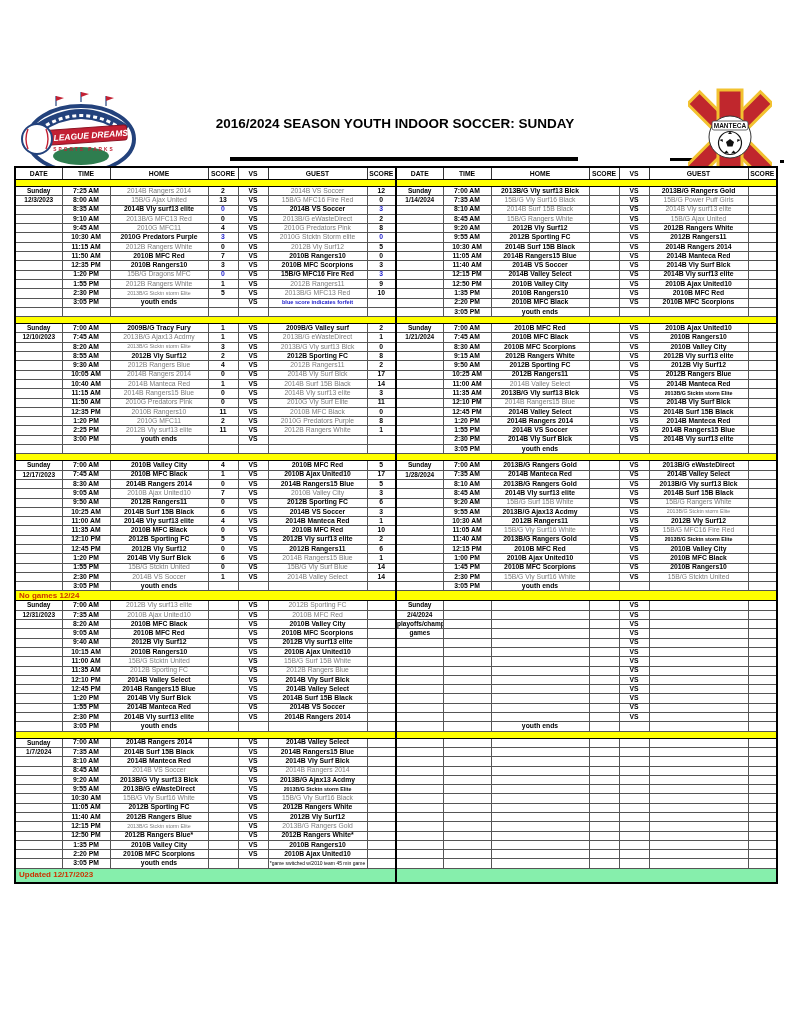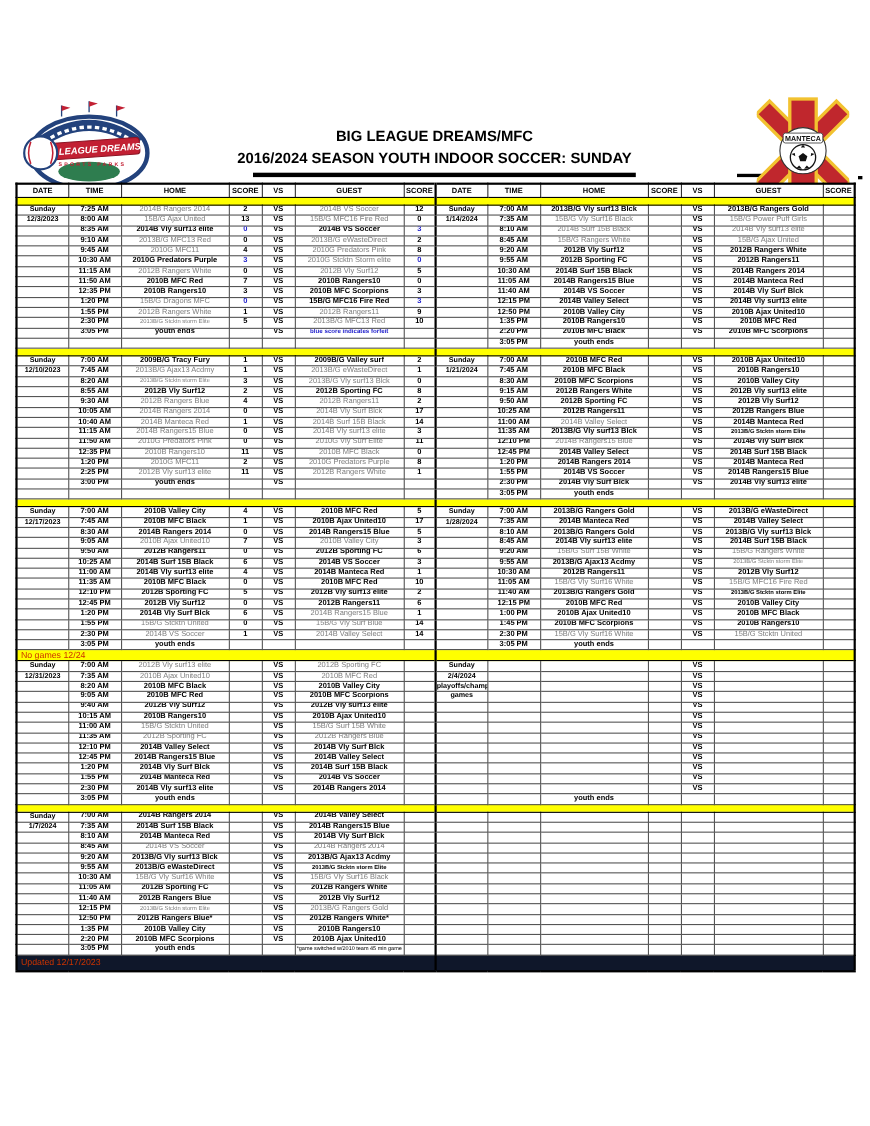--- a/index.html
+++ b/index.html
@@ -30,22 +30,22 @@
   .b{font-weight:bold;color:#000 !important;}
   .sm{font-size:5.3px !important;}
   .sc{font-weight:bold;color:#000 !important;}
   .vs{font-weight:bold;color:#000 !important;}
   .blue{color:#2222cc !important;}
   .bluenote{color:#2222cc !important;font-weight:bold;font-size:5.6px !important;}
   .notesm{color:#000 !important;font-size:5px !important;}
   
   .sep td{background:#FFFF00;height:6px;border-top:1.4px solid #000;border-bottom:1.4px solid #000;}
   .sepng td{background:#FFFF00;height:9px;border-top:1.4px solid #000;border-bottom:1.4px solid #000;}
-  .sepup td{background:#0f172a;height:13px;border-top:1.6px solid #000;border-bottom:2px solid #000;}
-  .bandnote{color:#cc3300;font-weight:normal;font-size:8px;text-align:left;padding-left:3px !important;
+  .sepup td{background:#86efac;height:13px;border-top:1.6px solid #000;border-bottom:2px solid #000;}
+  .bandnote{color:#cc3300;font-weight:bold;font-size:8px;text-align:left;padding-left:3px !important;
             line-height:1;margin-left:39px;}
 </style>
 </head>
 <body>
 
 <div class="page">
 
   <div class="header">
 
     <div class="logo-bld">
@@ -73,21 +73,20 @@
         </g>
         <text x="64" y="61" text-anchor="middle" font-family="Liberation Sans, sans-serif" font-size="4.8" font-weight="bold" fill="#c22033" letter-spacing="2">SPORTS PARKS</text>
 
         <circle cx="17" cy="49" r="15" fill="#ffffff" stroke="#23427c" stroke-width="2"></circle>
         <path d="M8,39 Q4,49 8,59" fill="none" stroke="#c22033" stroke-width="1.4"></path>
         <path d="M26,39 Q30,49 26,59" fill="none" stroke="#c22033" stroke-width="1.4"></path>
       </svg>
     </div>
 
     <div class="titles">
-      <div>BIG LEAGUE DREAMS/MFC</div>
       <div>2016/2024 SEASON YOUTH INDOOR SOCCER: SUNDAY</div>
     </div>
     <div class="underline"></div>
     <div class="dash"></div>
     <div class="dot"></div>
 
     <div class="logo-man">
       <svg width="84" height="94" viewBox="0 0 84 94">
         <g>
           <rect x="-10" y="38" width="104" height="17" transform="rotate(45 42 47)" fill="#c0272d" stroke="#f2c230" stroke-width="3"></rect>

